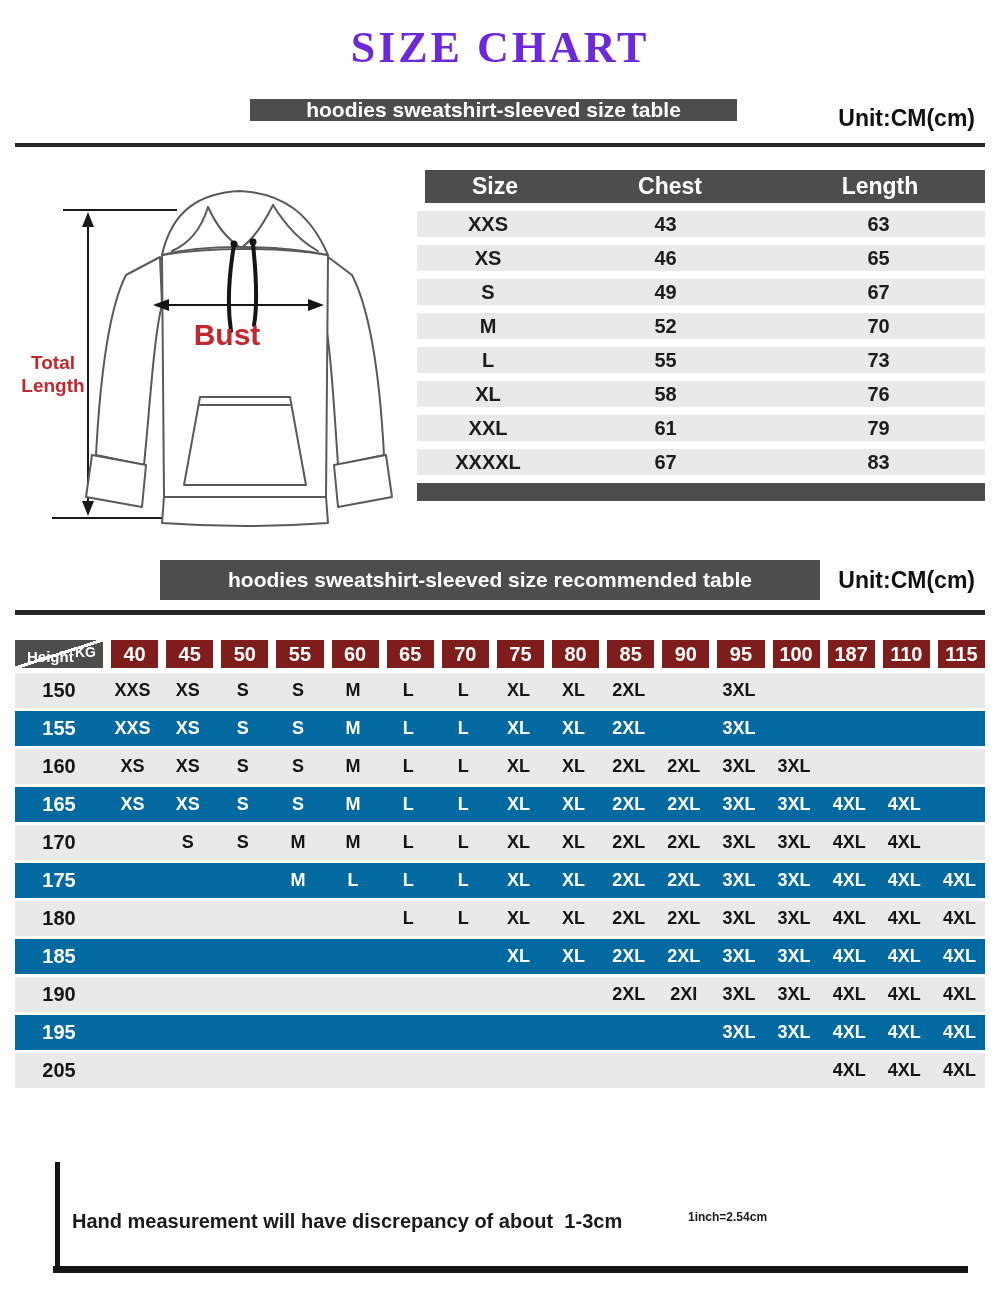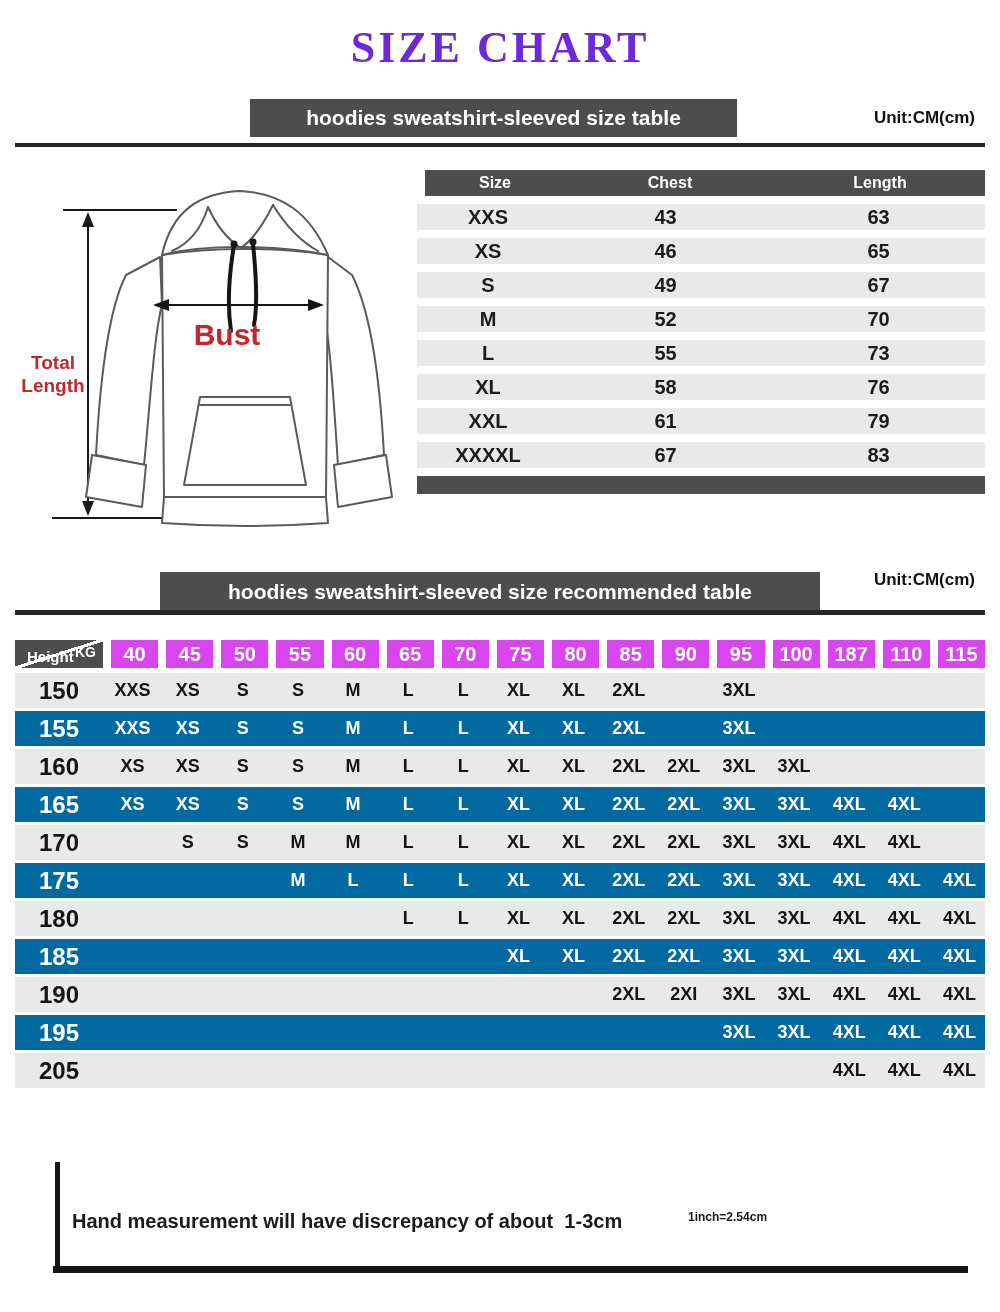--- a/index.html
+++ b/index.html
@@ -3,61 +3,61 @@
 <meta charset="utf-8">
 <style>
   html,body{margin:0;padding:0;background:#fff;}
   .page{position:relative;width:1000px;height:1312px;background:#fff;overflow:hidden;
         font-family:"Liberation Sans",sans-serif;color:#1a1a1a;}
   .title{position:absolute;top:22px;left:0;width:100%;text-align:center;
          font-family:"Liberation Serif",serif;font-size:44px;font-weight:700;
          letter-spacing:3px;color:#6d28d9;}
   .banner{position:absolute;background:#4d4d4d;color:#fff;font-weight:700;font-size:21px;
           display:flex;align-items:center;justify-content:center;}
-  .banner1{left:250px;top:99px;width:487px;height:38px;}
-  .banner2{left:160px;top:560px;width:660px;height:40px;margin-top:12px;}
-  .unit{position:absolute;font-size:17px;font-weight:700;color:#111;height:38px;
+  .banner1{left:250px;top:99px;width:487px;height:22px;}
+  .banner2{left:160px;top:560px;width:660px;height:40px;}
+  .unit{position:absolute;font-size:23px;font-weight:700;color:#111;height:38px;
         display:flex;align-items:center;}
   .unit1{right:25px;top:99px;}
   .unit2{right:25px;top:561px;}
   .rule{position:absolute;background:#262626;}
   .rule1{left:15px;top:143px;width:970px;height:4px;}
   .rule2{left:15px;top:610px;width:970px;height:5px;}
 
   
   .diagram{position:absolute;left:10px;top:155px;width:400px;height:395px;}
 
   
   .size-table{position:absolute;left:417px;top:170px;width:568px;}
   .size-header{display:grid;grid-template-columns:25% 37.5% 37.5%;background:#4d4d4d;
-               height:26px;align-items:center;color:#fff;font-size:16px;font-weight:700;
+               height:33px;align-items:center;color:#fff;font-size:23px;font-weight:700;
                text-align:center;margin-bottom:8px;margin-left:8px;}
   .size-row{display:grid;grid-template-columns:25% 37.5% 37.5%;background:#e9e9e9;
             height:26px;align-items:center;font-size:20px;font-weight:700;color:#1c1c1c;
             text-align:center;margin-bottom:8px;}
   .size-footer-bar{height:18px;background:#4d4d4d;margin-top:6px;}
 
   
   .rec-table{position:absolute;left:15px;top:640px;width:970px;}
   .rec-header{display:grid;grid-template-columns:88px repeat(16,1fr);column-gap:8px;
               height:28px;margin-bottom:5px;}
-  .wcell{background:#d946ef;color:#fff;font-size:20px;font-weight:700;
+  .wcell{background:#7f1d1d;color:#fff;font-size:20px;font-weight:700;
          display:flex;align-items:center;justify-content:center;}
   .corner-cell{background:#4d4d4d;position:relative;color:#fff;font-weight:700;
                background-image:linear-gradient(to bottom right,
                  rgba(0,0,0,0) calc(50% - 1.5px), #fff calc(50% - 1.5px),
                  #fff calc(50% + 1.5px), rgba(0,0,0,0) calc(50% + 1.5px));}
   .corner-cell .kg{position:absolute;top:4px;right:7px;font-size:14px;}
   .corner-cell .height{position:absolute;bottom:3px;left:12px;font-size:15px;}
   .rec-row{display:grid;grid-template-columns:88px repeat(16,1fr);column-gap:4px;
            height:35px;margin-bottom:3px;align-items:center;text-align:center;
            font-weight:700;font-size:18px;}
   .rec-row[data-shade="light"]{background:#e9e9e9;color:#151515;}
   .rec-row[data-shade="dark"]{background:#0369a1;color:#fff;}
-  .rec-row .hcell{font-size:24px;}
+  .rec-row .hcell{font-size:20px;}
   .cells{display:contents;}
 
   
   .footer-vline{position:absolute;left:55px;top:1162px;width:5px;height:110px;background:#151515;}
   .footer-hline{position:absolute;left:53px;top:1266px;width:915px;height:7px;background:#151515;}
   .footer-note{position:absolute;left:72px;top:1210px;font-size:20px;font-weight:700;white-space:pre;}
   .footer-conv{position:absolute;left:688px;top:1210px;font-size:12px;font-weight:700;}
 </style>
 </head>
 <body>

